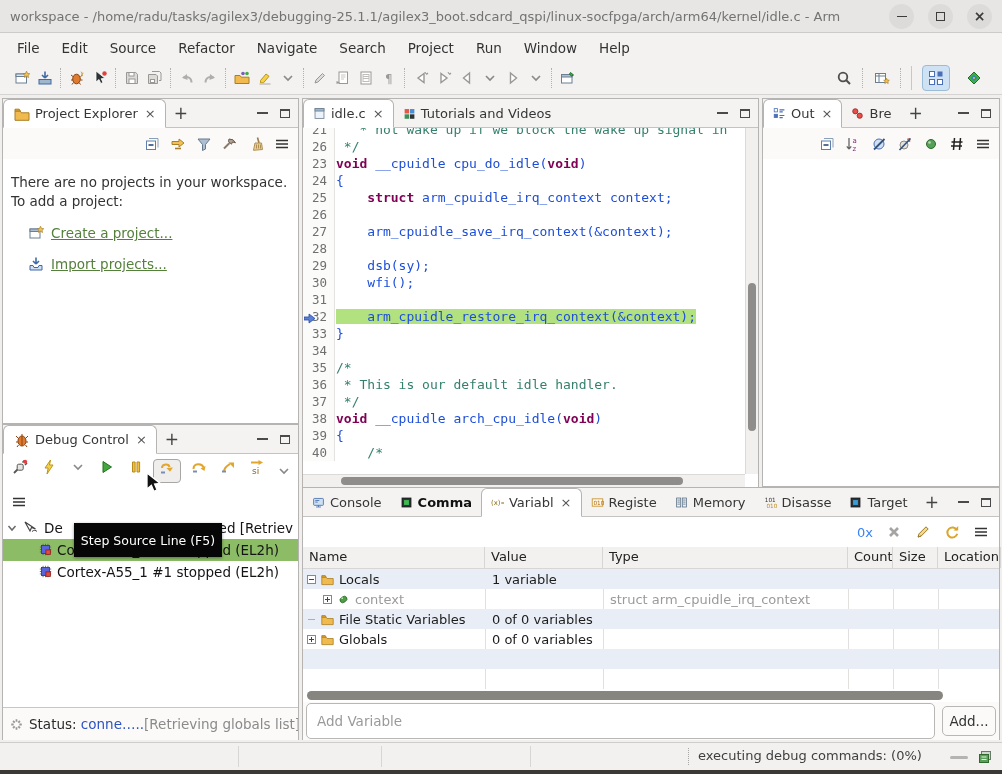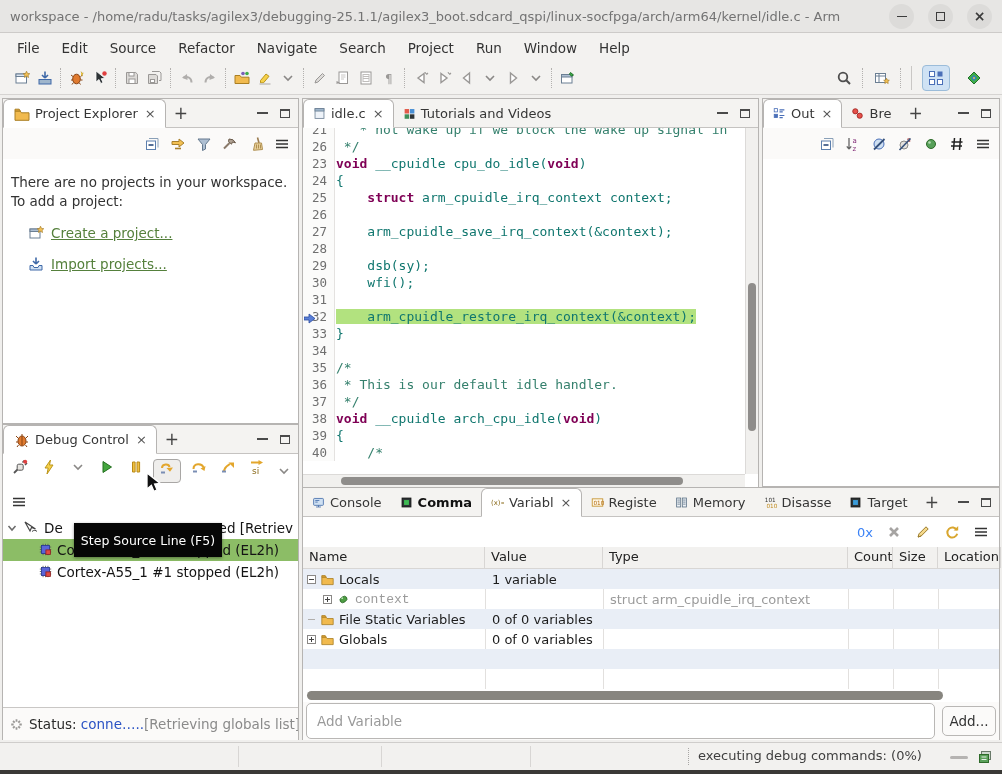--- a/index.html
+++ b/index.html
@@ -51,21 +51,21 @@
 
   
   #editor { left:302px; top:98px; width:457px; height:389px; }
   .ed-body { position:relative; height:359px; overflow:hidden; background:#fff; }
   .code-scroll { position:absolute; left:0; top:-7px; right:13px; }
   .cl { display:flex; height:17px; line-height:17px; font-family:"DejaVu Sans Mono", monospace; font-size:13px; white-space:pre; }
   .ln { width:32px; flex:0 0 auto; text-align:right; padding-right:7px; color:#6f6f6f; background:#fbfbfa; border-right:1px solid #e4e2e0; font-size:12.5px; position:relative; }
   .ct { padding-left:1px; }
   .kw { color:#7f0055; font-weight:bold; }
   .com { color:#35806d; }
-  .pl { color:#0f766e;margin-top:28px; }
+  .pl { color:#1d4ed8;margin-top:28px; }
   .hl { background:#b2e27f; }
   .pc-arrow { position:absolute; left:1px; top:3px; }
   .ed-hscroll { position:absolute; left:0; bottom:0; height:13px; right:13px; background:#f1f0ee; border-top:1px solid #dcdad8; }
   .ed-hscroll i { position:absolute; left:38px; top:2px; width:342px; height:8px; background:#8f8d8b; border-radius:4px; }
   .ed-vscroll { position:absolute; right:0; top:0; bottom:13px; width:13px; background:#f1f0ee; border-left:1px solid #dcdad8; }
   .ed-vscroll i { position:absolute; left:2px; top:155px; width:8px; height:148px; background:#8f8d8b; border-radius:4px; }
 
   
   #outline { left:762px; top:98px; width:238px; height:389px; }
 
@@ -870,21 +870,21 @@
               </span>
               <span>Locals</span>
             </div>
             <div class="vt-cell">1 variable</div>
             <div class="vt-cell"></div>
             <div class="vt-cell"></div>
             <div class="vt-cell"></div>
             <div class="vt-cell"></div>
           </div>
           <div class="vt-row">
-            <div class="vt-cell vt-name dim" style="padding-left: 20px; font-family: Liberation Mono, monospace;">
+            <div class="vt-cell vt-name dim" style="padding-left: 20px;">
               <span class="expander plus"></span>
               <span class="ic sm">
                 <svg viewBox="0 0 16 16">
                   <ellipse cx="8" cy="8" rx="4.6" ry="3.4" transform="rotate(-35 8 8)" fill="#4e9e44" stroke="#2f6b2a"></ellipse>
                   <circle cx="6.4" cy="6.4" r="1.1" fill="#bfe3ba"></circle>
                 </svg>
               </span>
               <span>context</span>
             </div>
             <div class="vt-cell dim"></div>

